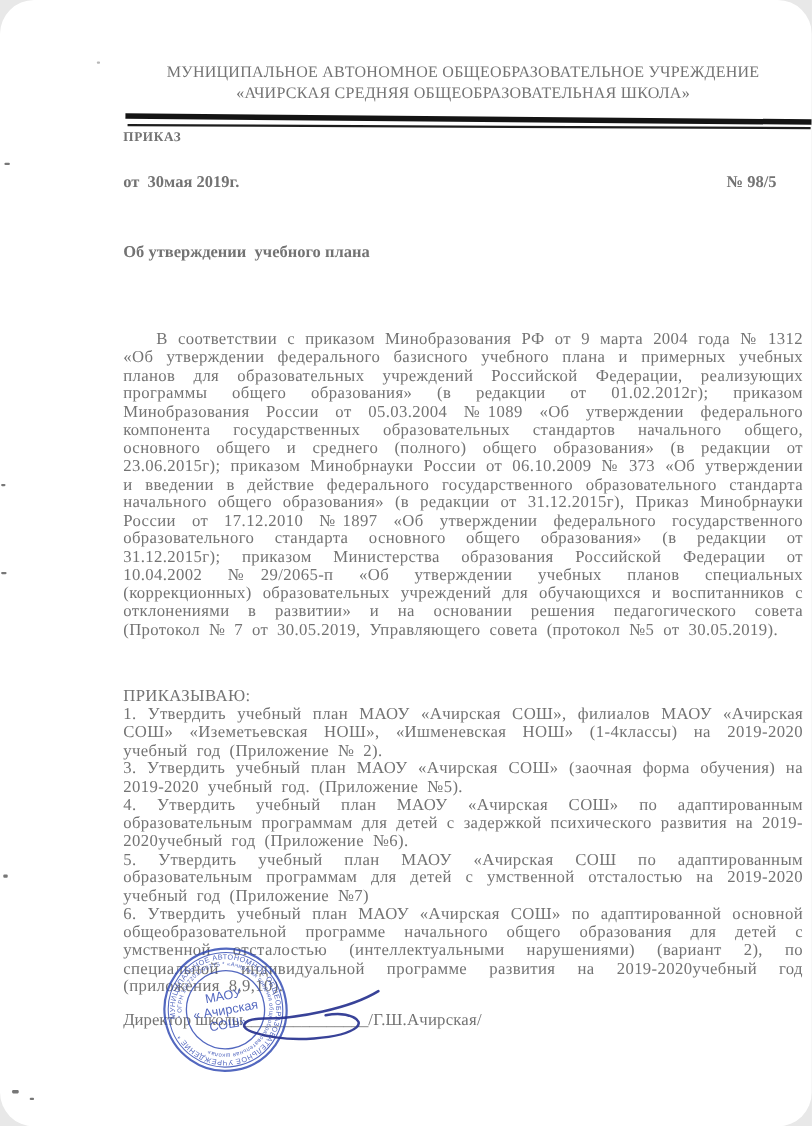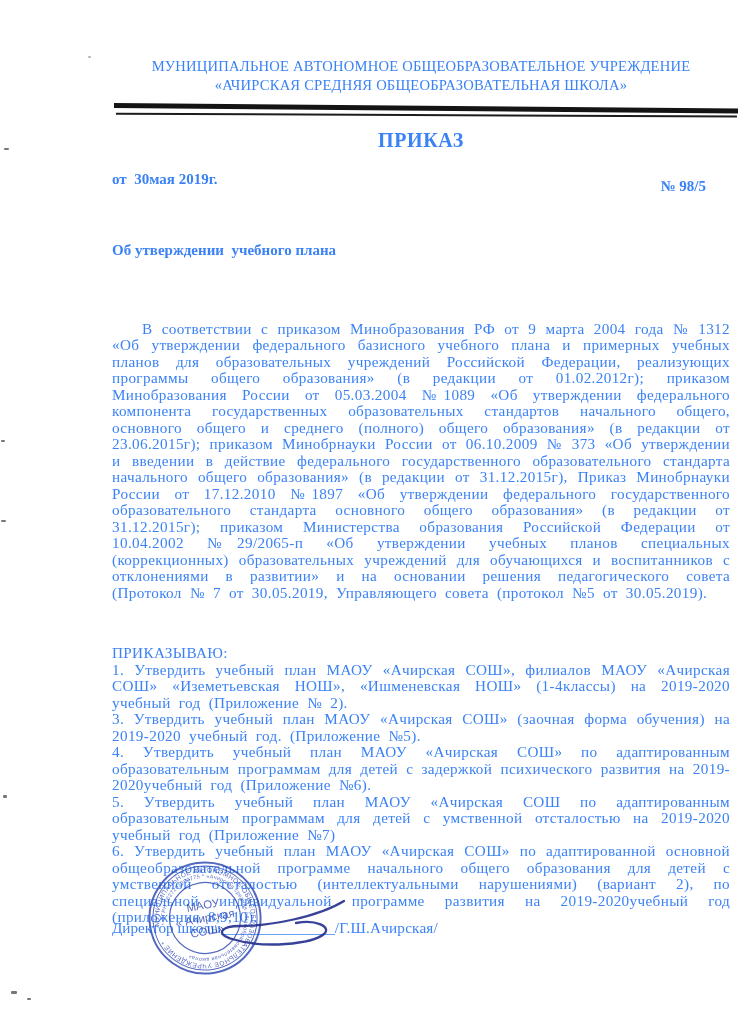--- a/index.html
+++ b/index.html
@@ -1,32 +1,32 @@
 <!DOCTYPE html>
 <html><head>
 <meta charset="utf-8">
 <style>
   html,body { margin:0; padding:0; background:#e8e8e8; }
   .page {
     position:relative; width:738px; height:1024px; margin:0 auto;
     background:#ffffff; overflow:hidden;
-    font-family:"Liberation Serif", serif; color:#3b82f6;
+    font-family:"Liberation Serif", serif; color:#737373;border-radius:31px;
   }
   .content { position:absolute; left:112px; top:57px; width:618px; }
 
   .org { text-align:center; font-size:14.6px; line-height:19px; letter-spacing:.2px; }
 
   .rule { margin-top:8px; transform:rotate(.5deg); transform-origin:left center; }
   .rule-thick { height:4.5px; background:#141414; width:624px; margin-left:2px; }
   .rule-thin  { height:1.8px; background:#1d1d1d; width:621px; margin-left:4px; margin-top:2.6px;
                 transform:rotate(-.25deg); transform-origin:right center; }
 
-  .doc-title { text-align:center; font-weight:bold; font-size:20px; letter-spacing:.6px; margin-top:17px; }
+  .doc-title { font-weight:bold; font-size:12px; letter-spacing:.6px; margin-top:5px; }
 
-  .meta-row { display:flex; justify-content:space-between; align-items:flex-start;
+  .meta-row { display:flex; justify-content:space-between; align-items:flex-end;
               margin-top:19px; font-weight:bold; font-size:15px; padding-right:24px; white-space:pre-wrap; }
   .meta-num { margin-top:7px; }
 
   .subject { font-weight:bold; font-size:15px; line-height:17.6px; margin-top:12px; white-space:pre-wrap; }
 
   .body { font-size:15.2px; line-height:16.5px; text-align:justify; margin:0;
           word-spacing:4px; letter-spacing:.35px; }
   .indent { margin-top:26px; text-indent:30px; }
   .resolve { margin-top:44px; font-size:15.2px; line-height:16.5px; letter-spacing:.35px; }
 

